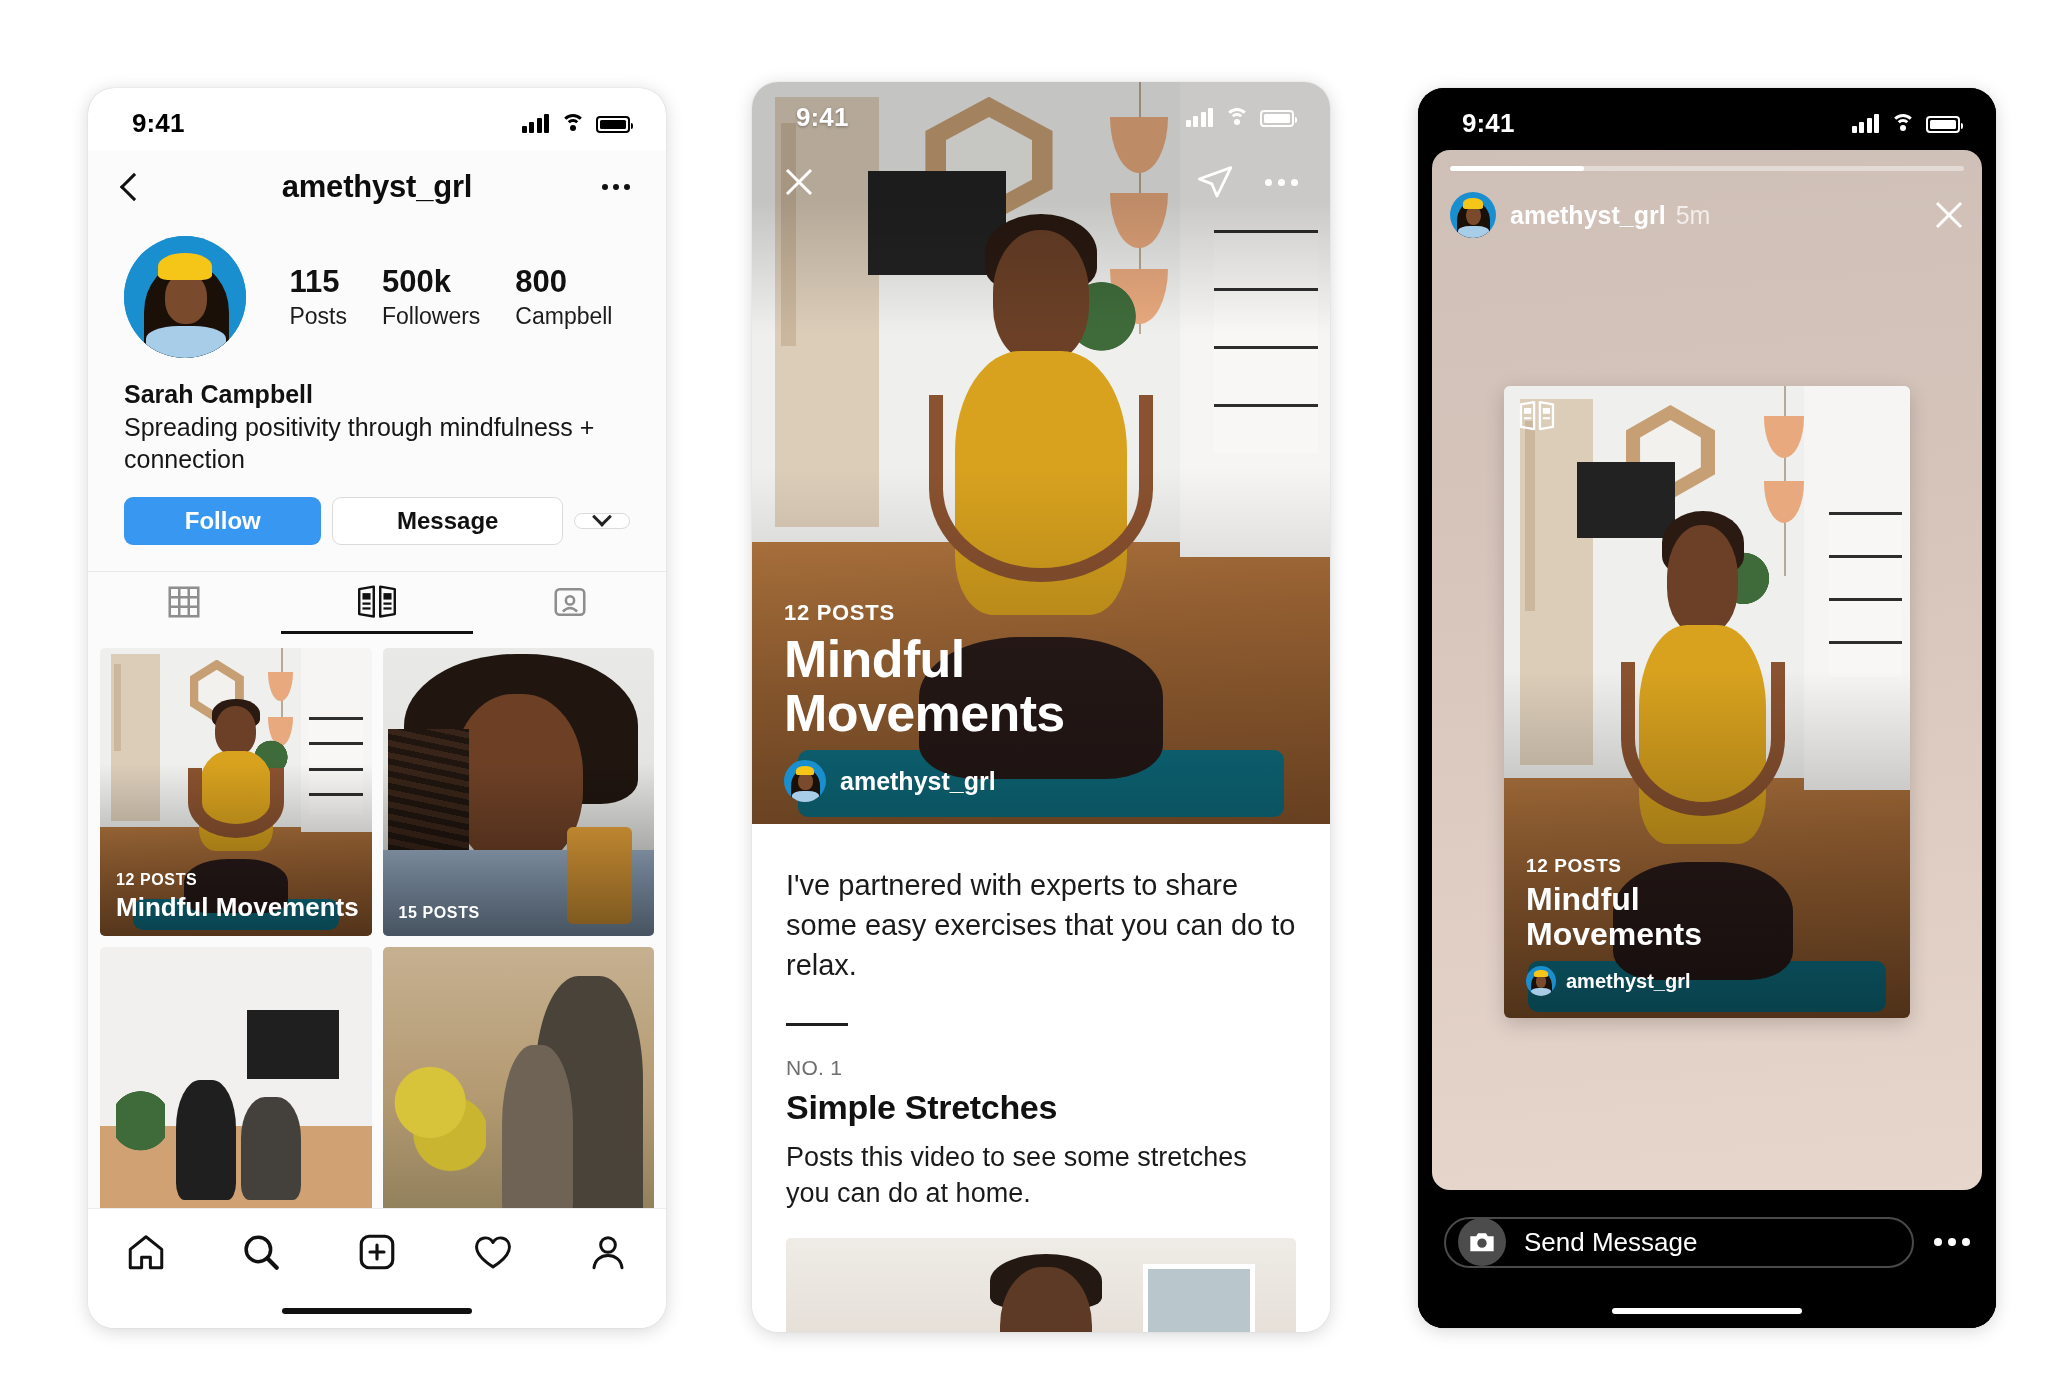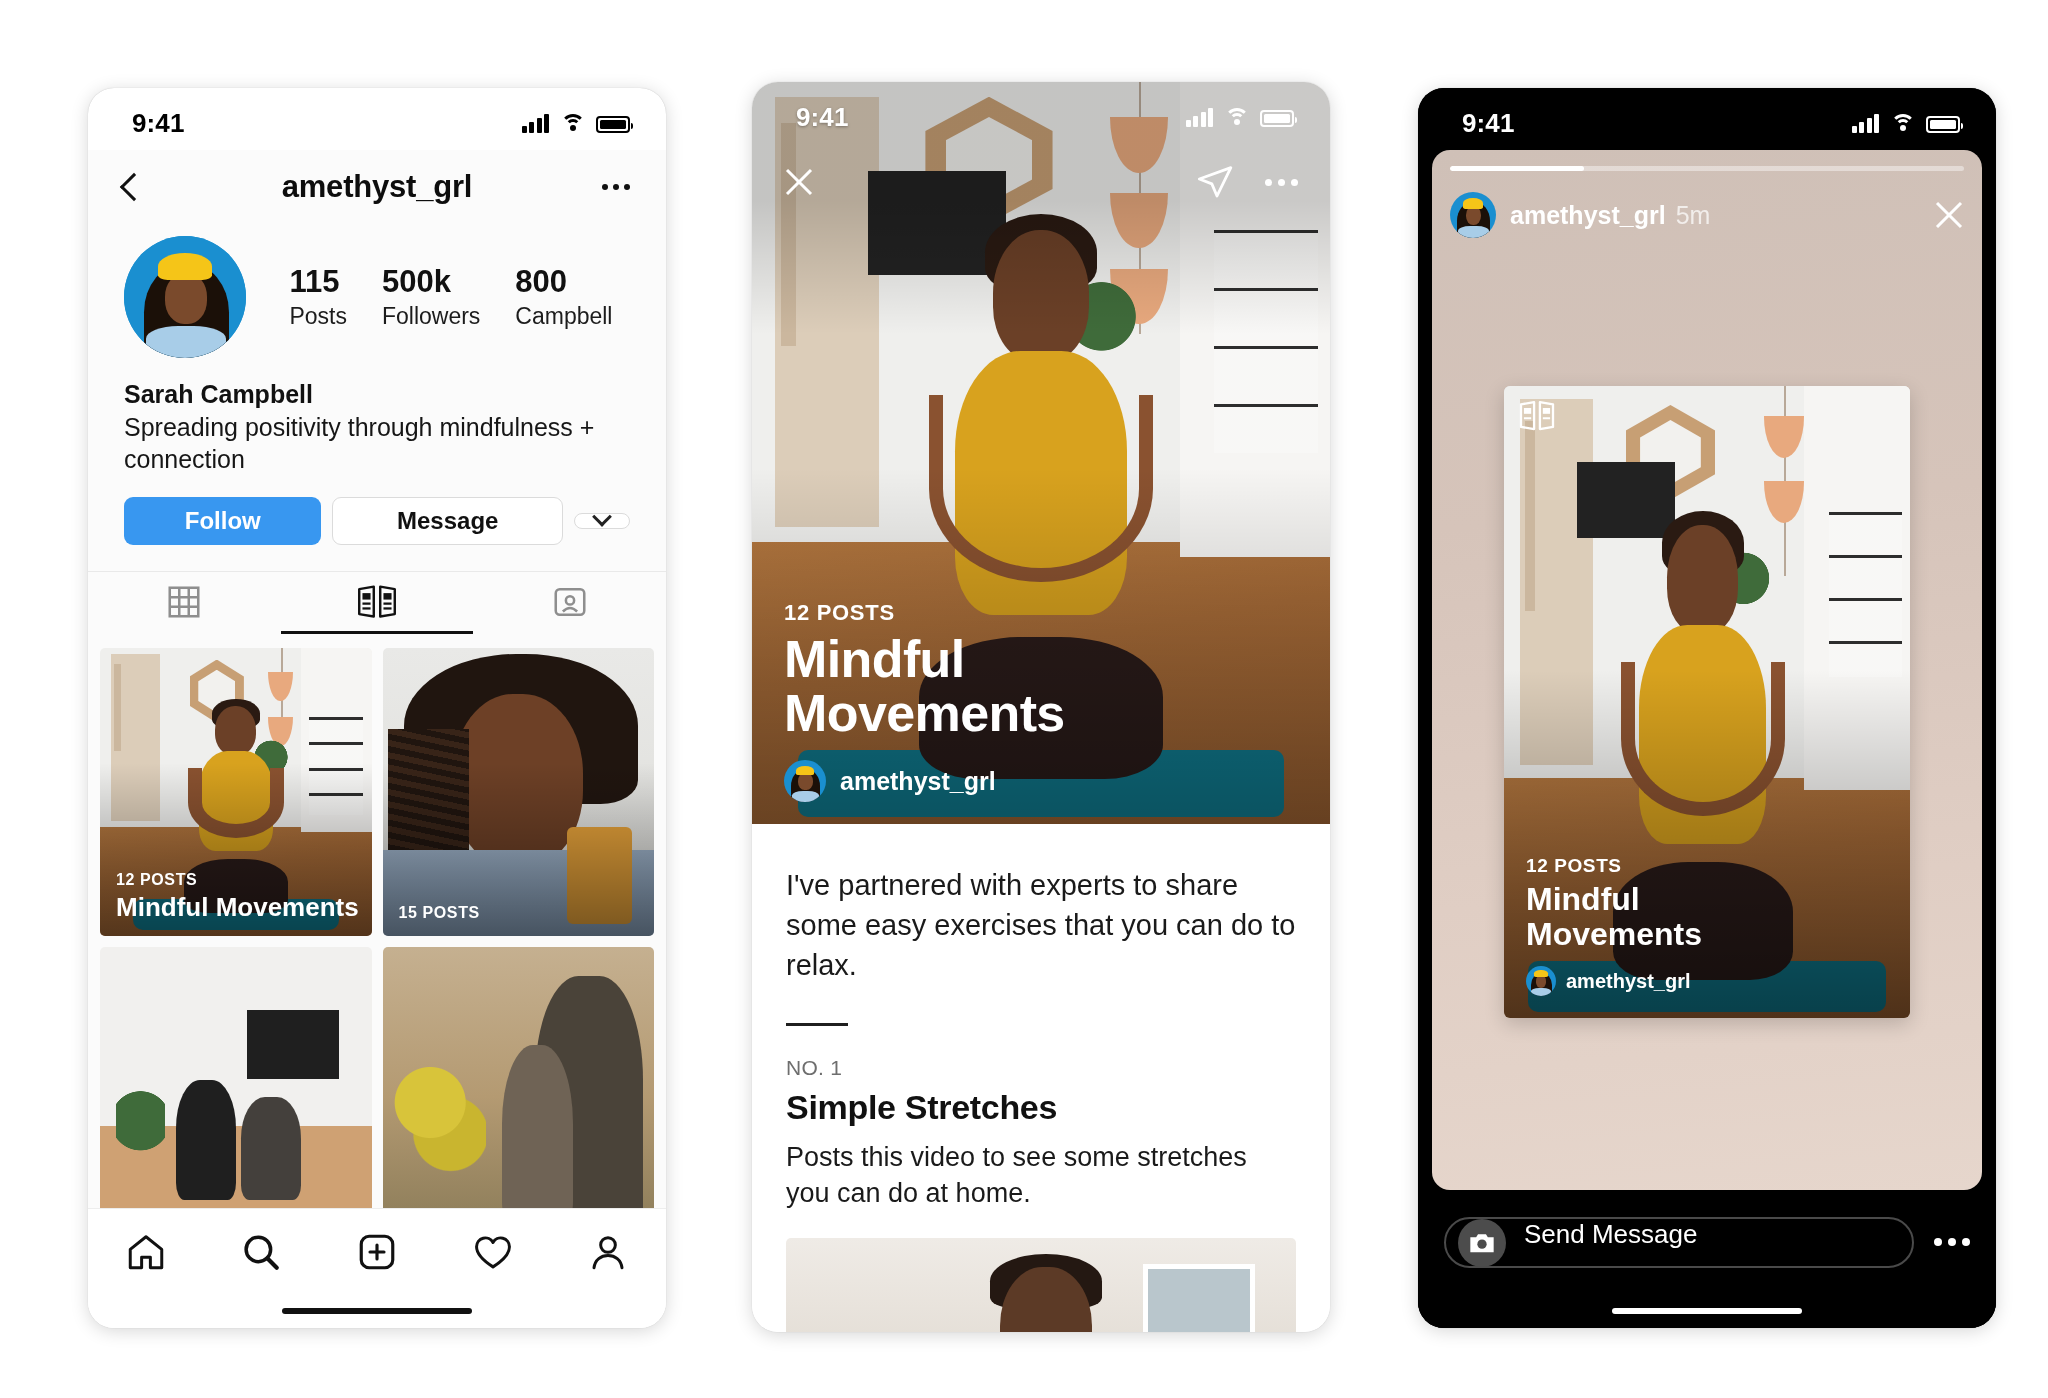--- a/index.html
+++ b/index.html
@@ -155,21 +155,21 @@
   .sticker .ovl { position:absolute; left:0;right:0;bottom:0;top:45%;
     background: linear-gradient(to bottom, rgba(0,0,0,0), rgba(0,0,0,.5)); }
   .sticker .meta { position:absolute; left: 22px; bottom: 22px; right: 18px; color:#fff; z-index:3;}
   .sticker .posts { font-size: 19px; font-weight: 700; letter-spacing:.6px; }
   .sticker .stitle { font-size: 32px; font-weight:700; line-height:1.1; margin-top: 5px; }
   .sticker .byline { display:flex; align-items:center; gap: 10px; margin-top: 14px; }
   .sticker .byline .av { width: 30px; height:30px; border-radius:50%; overflow:hidden;}
   .sticker .byline .un { font-size: 20px; font-weight: 700; }
   .msgbar { height: 104px; display:flex; align-items:center; padding: 0 26px; gap: 20px; }
   .msgfield { flex:1; height: 51px; border: 2px solid #4a4a4a; border-radius: 34px;
-    display:flex; padding: 0 12px; gap: 18px; }
+    display:flex; align-items:center; padding: 0 12px; gap: 18px; }
   .cam { width: 48px; height: 48px; border-radius: 50%; background:#4c4c4c;
     display:flex; align-items:center; justify-content:center; flex:0 0 auto;}
   .msgfield .ph { font-size: 26px; color:#fff; }
   .dots-msg { display:flex; gap:6px; }
   .dots-msg i { width:8px;height:8px;border-radius:50%;background:#fff;display:block;}
   .homebar.dark { background:#000; }
   .homebar.dark i { background:#fff; }
 
   
   .scene { position:absolute; inset:0; overflow:hidden; }

